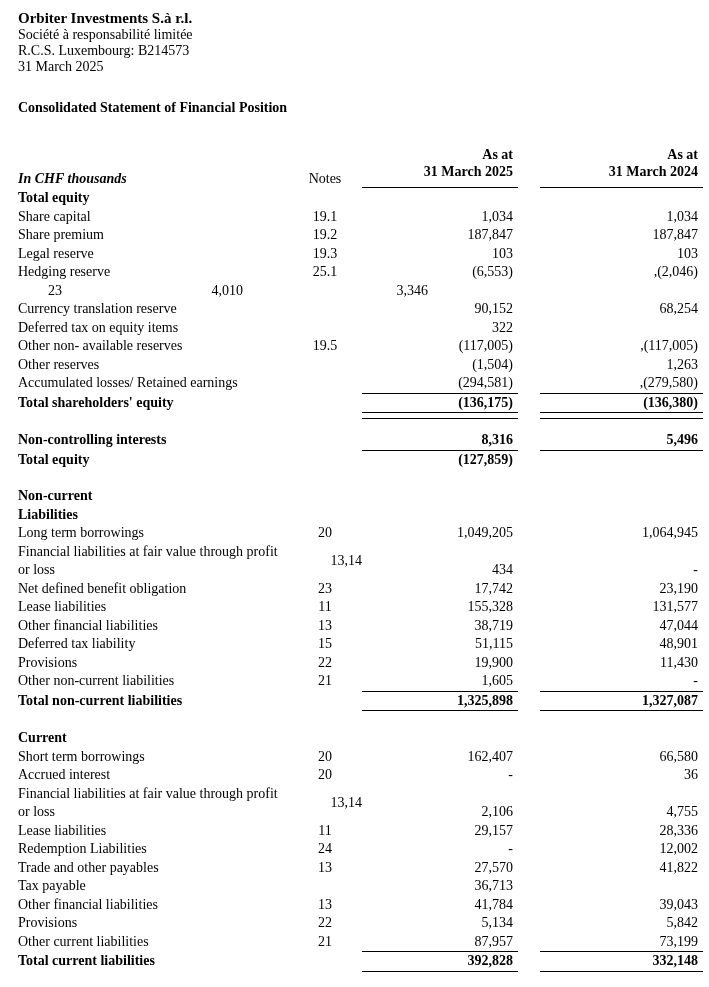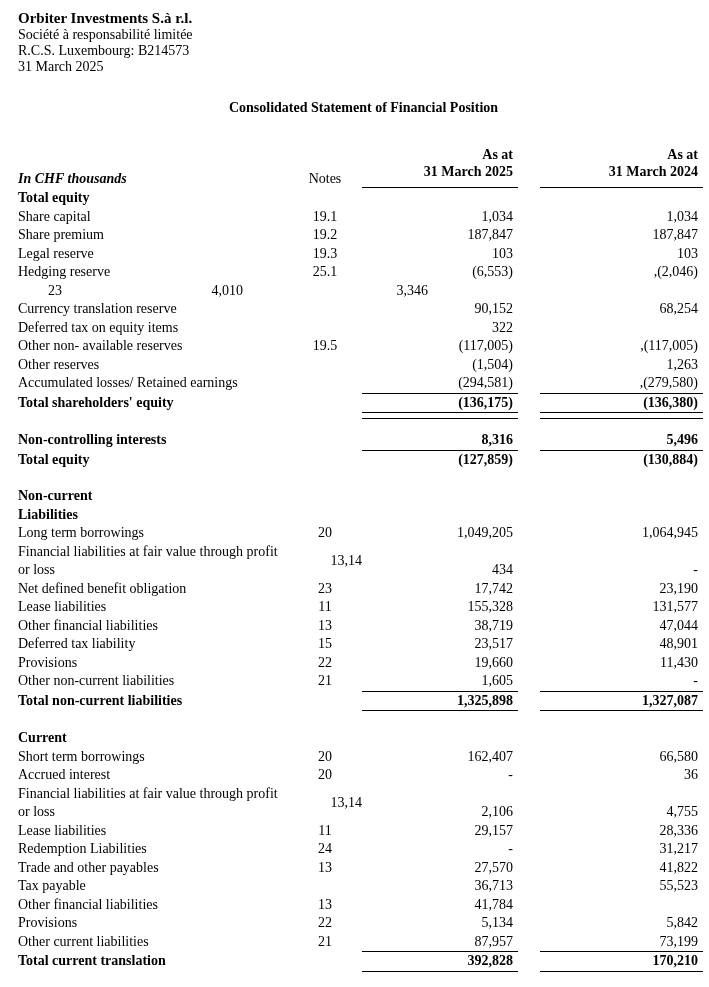--- a/index.html
+++ b/index.html
@@ -8,21 +8,21 @@
     width:709px; height:987px; overflow:hidden;
     font-family:"Liberation Serif", serif;
     color:#000; font-size:14px;
   }
   .page { padding:10px 0 0 18px; width:709px; }
 
   
   .doc-header { text-align:left; }
   .company { font-weight:bold; font-size:15px; line-height:17px; }
   .sub { font-size:14px; line-height:16px; }
-  .statement-title { text-align:center; font-weight:bold; font-size:14px; margin-top:24px; line-height:17px; }
+  .statement-title { font-weight:bold; font-size:14px; margin-top:24px; line-height:17px; }
 
   
   .table { margin-top:30px; width:685px; }
   .row { display:flex; line-height:18.5px; }
   .c { flex:none; }
   .c.label { width:270px; }
   .c.notes { width:74px; text-align:center; }
   .c.val  { text-align:right; padding-right:5px; }
   .c.v25  { width:156px; }
   .c.v24  { width:163px; margin-left:22px; }
@@ -153,21 +153,20 @@
         <div class="row total lines-below">
           <div class="c label">Non-controlling interests</div>
           <div class="c notes"></div>
           <div class="c val v25">8,316</div>
           <div class="c val v24">5,496</div>
         </div>
         <div class="row total">
           <div class="c label">Total equity</div>
           <div class="c notes"></div>
           <div class="c val v25">(127,859)</div>
-          <div class="c val v24">(130,884)</div>
         </div>
         <div class="row spacer"></div>
         <div class="row section">
           <div class="c label">Non-current</div>
           <div class="c notes"></div>
           <div class="c val v25"></div>
           <div class="c val v24"></div>
         </div>
         <div class="row section">
           <div class="c label">Liabilities</div>
@@ -201,27 +200,27 @@
         </div>
         <div class="row item">
           <div class="c label">Other financial liabilities</div>
           <div class="c notes">13</div>
           <div class="c val v25">38,719</div>
           <div class="c val v24">47,044</div>
         </div>
         <div class="row item">
           <div class="c label">Deferred tax liability</div>
           <div class="c notes">15</div>
-          <div class="c val v25">23,517</div>
+          <div class="c val v25">51,115</div>
           <div class="c val v24">48,901</div>
         </div>
         <div class="row item">
           <div class="c label">Provisions</div>
           <div class="c notes">22</div>
-          <div class="c val v25">19,660</div>
+          <div class="c val v25">19,900</div>
           <div class="c val v24">11,430</div>
         </div>
         <div class="row item lines-below">
           <div class="c label">Other non-current liabilities</div>
           <div class="c notes">21</div>
           <div class="c val v25">1,605</div>
           <div class="c val v24">-</div>
         </div>
         <div class="row total lines-below">
           <div class="c label">Total non-current liabilities</div>
@@ -257,56 +256,56 @@
         <div class="row item">
           <div class="c label">Lease liabilities</div>
           <div class="c notes">11</div>
           <div class="c val v25">29,157</div>
           <div class="c val v24">28,336</div>
         </div>
         <div class="row item">
           <div class="c label">Redemption Liabilities</div>
           <div class="c notes">24</div>
           <div class="c val v25">-</div>
-          <div class="c val v24">31,217</div>
+          <div class="c val v24">12,002</div>
         </div>
         <div class="row item">
           <div class="c label">Trade and other payables</div>
           <div class="c notes">13</div>
           <div class="c val v25">27,570</div>
           <div class="c val v24">41,822</div>
         </div>
         <div class="row item">
           <div class="c label">Tax payable</div>
           <div class="c notes"></div>
           <div class="c val v25">36,713</div>
-          <div class="c val v24">55,523</div>
         </div>
         <div class="row item">
           <div class="c label">Other financial liabilities</div>
           <div class="c notes">13</div>
           <div class="c val v25">41,784</div>
+          <div class="c val v24">39,043</div>
         </div>
         <div class="row item">
           <div class="c label">Provisions</div>
           <div class="c notes">22</div>
           <div class="c val v25">5,134</div>
           <div class="c val v24">5,842</div>
         </div>
         <div class="row item lines-below">
           <div class="c label">Other current liabilities</div>
           <div class="c notes">21</div>
           <div class="c val v25">87,957</div>
           <div class="c val v24">73,199</div>
         </div>
         <div class="row total lines-below">
-          <div class="c label">Total current translation</div>
+          <div class="c label">Total current liabilities</div>
           <div class="c notes"></div>
           <div class="c val v25">392,828</div>
-          <div class="c val v24">170,210</div>
+          <div class="c val v24">332,148</div>
         </div>
         <div class="row spacer"></div>
         <div class="row total lines-topbot">
           <div class="c label">Total equity and liabilities</div>
           <div class="c notes"></div>
           <div class="c val v25">1,590,867</div>
           <div class="c val v24">1,528,351</div>
         </div>
       </div>
 

